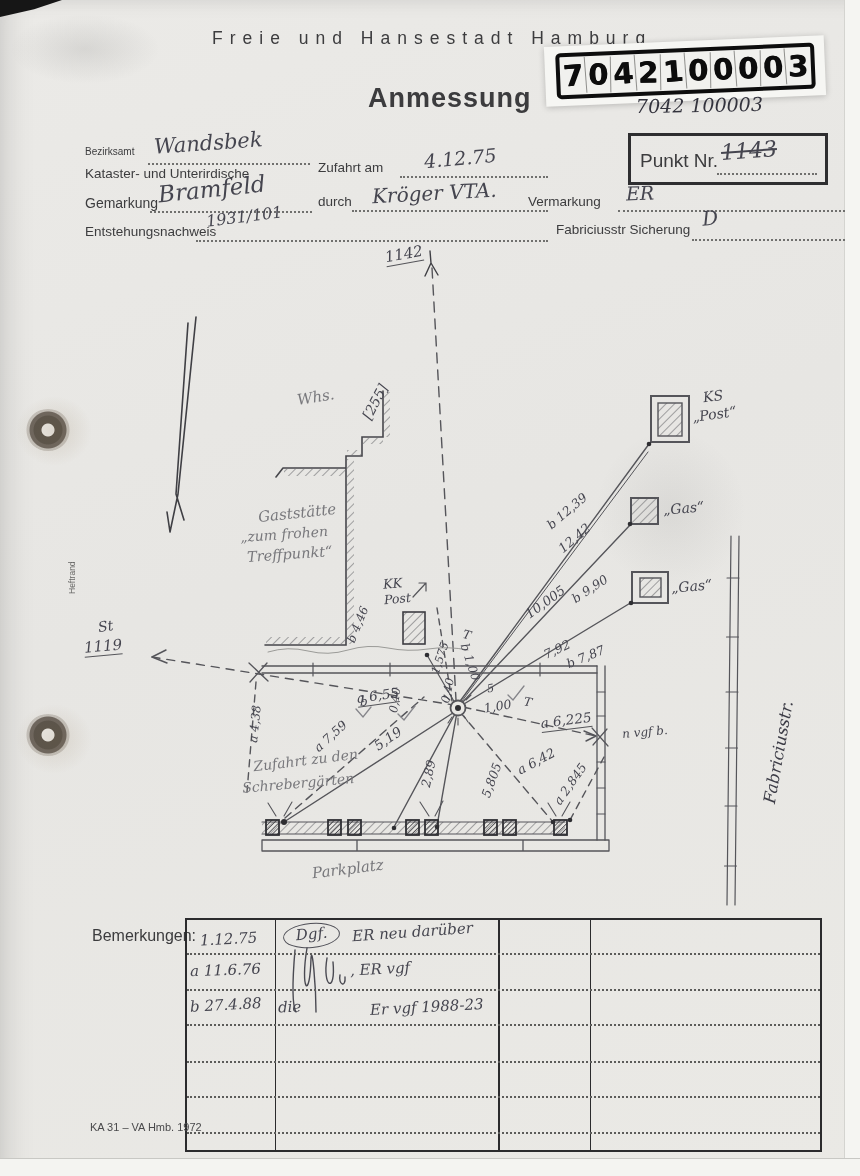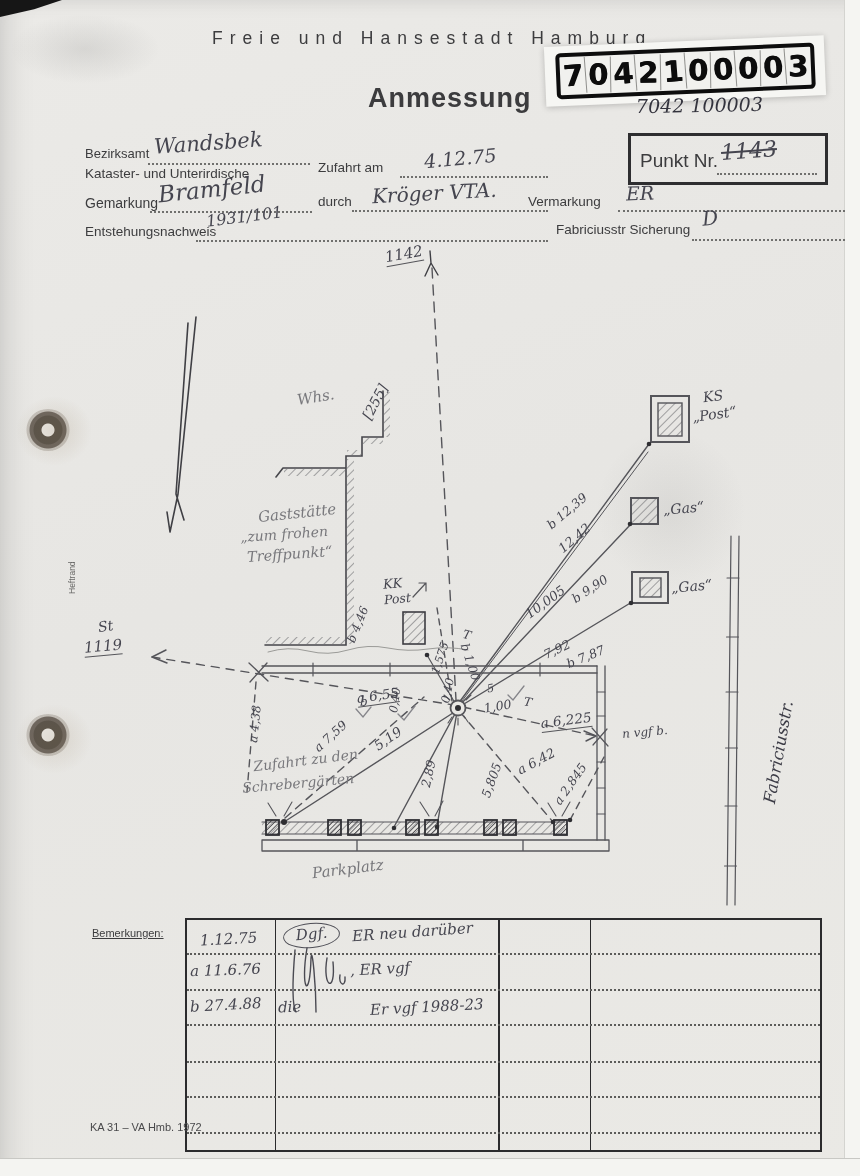--- a/index.html
+++ b/index.html
@@ -77,21 +77,21 @@
   <div class="hw lbl" style="left:636px;top:96px;font-size:19px;transform:rotate(-1deg);color:#33333d;">7042 100003</div>
 
   <div class="printed lbl" style="left:368px;top:85px;font-size:27px;font-weight:bold;letter-spacing:1px;">Anmessung</div>
 
   <div class="punkt-box">
     <div class="printed lbl" style="left:9px;top:15px;font-size:19px;">Punkt Nr.</div>
     <div class="dotl" style="left:86px;top:37px;width:100px;"></div>
     <div class="hw lbl strike" style="left:90px;top:4px;font-size:22px;transform:rotate(-4deg);">1143</div>
   </div>
 
-  <div class="printed lbl" style="left:85px;top:147px;font-size:13px;">Bezirksamt</div>
+  <div class="printed lbl" style="left:85px;top:147px;font-size:10px;">Bezirksamt</div>
   <div class="dotl" style="left:148px;top:163px;width:162px;"></div>
   <div class="hw lbl" style="left:154px;top:133px;font-size:21px;transform:rotate(-4deg);">Wandsbek</div>
   <div class="printed lbl" style="left:85px;top:167px;font-size:13.5px;">Kataster- und Unterirdische</div>
 
   <div class="printed lbl" style="left:318px;top:161px;font-size:13.5px;">Zufahrt am</div>
   <div class="dotl" style="left:400px;top:176px;width:148px;"></div>
   <div class="hw lbl" style="left:424px;top:149px;font-size:19px;transform:rotate(-5deg);">4.12.75</div>
 
   <div class="printed lbl" style="left:85px;top:196px;font-size:14px;">Gemarkung</div>
   <div class="dotl" style="left:150px;top:211px;width:162px;"></div>
@@ -254,21 +254,21 @@
   <div class="hw lbl a0" style="left:372px;top:742px;font-size:13.5px;transform:rotate(-35deg);">5,19</div>
   <div class="hw lbl a0" style="left:420px;top:786px;font-size:12.5px;transform:rotate(-78deg);">2,89</div>
   <div class="hw lbl a0" style="left:480px;top:795px;font-size:12.5px;transform:rotate(-70deg);">5,805</div>
   <div class="hw lbl a0" style="left:515px;top:765px;font-size:13px;transform:rotate(-28deg);">a 6,42</div>
   <div class="hw lbl a0" style="left:552px;top:800px;font-size:12.5px;transform:rotate(-55deg);">a 2,845</div>
   <div class="hw lbl pencil" style="left:253px;top:753px;font-size:14px;transform:rotate(-7deg);">Zufahrt zu den</div>
   <div class="hw lbl pencil" style="left:242px;top:776px;font-size:14px;transform:rotate(-5deg);">Schrebergärten</div>
   <div class="hw lbl pencil" style="left:312px;top:862px;font-size:15px;transform:rotate(-7deg);">Parkplatz</div>
   <div class="hw lbl a0" style="left:762px;top:802px;font-size:16.5px;color:#3c3c46;transform:rotate(-80deg);">Fabriciusstr.</div>
 
-  <div class="printed lbl" style="left:92px;top:928px;font-size:11px;text-decoration:underline;">Bemerkungen:</div>
+  <div class="printed lbl" style="left:92px;top:928px;font-size:16px;">Bemerkungen:</div>
   <div class="rem-table">
     <div class="rem-v" style="left:88px;"></div>
     <div class="rem-v" style="left:311px;border-left-width:2px;"></div>
     <div class="rem-v" style="left:403px;"></div>
     <div class="rem-h" style="top:33px;"></div>
     <div class="rem-h" style="top:69px;"></div>
     <div class="rem-h" style="top:104px;"></div>
     <div class="rem-h" style="top:141px;"></div>
     <div class="rem-h" style="top:176px;"></div>
     <div class="rem-h" style="top:212px;"></div>

